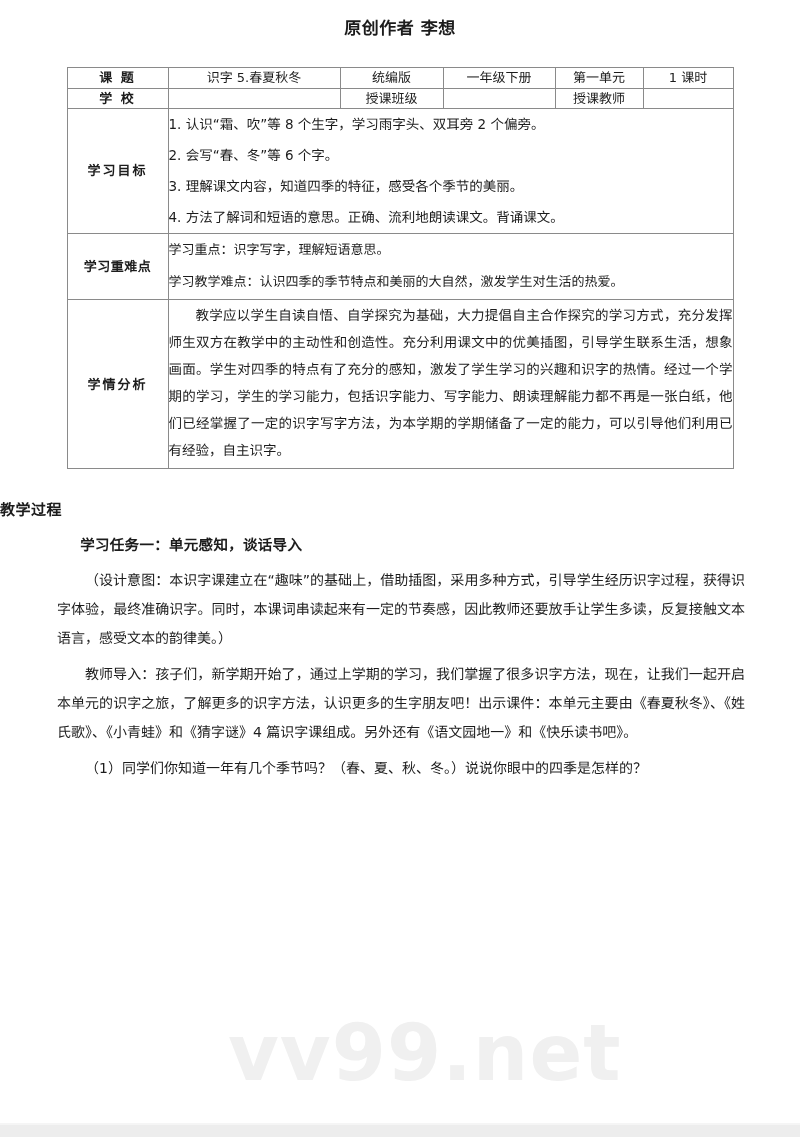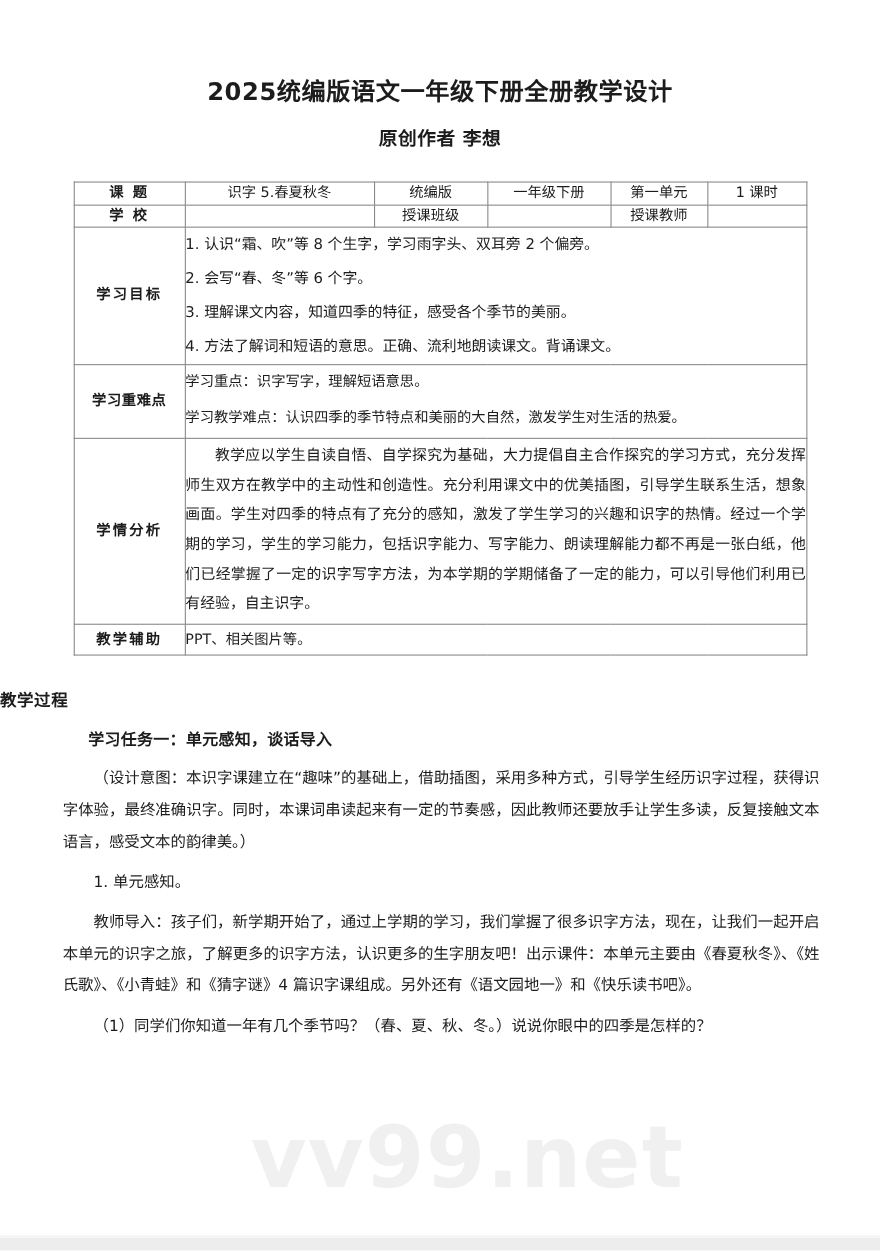--- a/index.html
+++ b/index.html
@@ -182,21 +182,20 @@
 </style>
 </head>
 <body>
 
 <div id="page">
 
   <div class="watermark">vv99.net</div>
 
   <div class="content">
 
-    <h1 class="doc-title">2025统编版语文一年级下册全册教学设计</h1>
     <div class="doc-subtitle">原创作者 李想</div>
 
     <table class="lesson-table">
       <colgroup>
         <col style="width:101px">
         <col style="width:172px">
         <col style="width:103px">
         <col style="width:112px">
         <col style="width:88px">
         <col style="width:90px">
@@ -233,35 +232,28 @@
             <div class="kv-line">学习重点：识字写字，理解短语意思。</div>
             <div class="kv-line">学习教学难点：认识四季的季节特点和美丽的大自然，激发学生对生活的热爱。</div>
           </td>
         </tr>
         <tr>
           <td class="lbl">学情分析</td>
           <td class="body-cell" colspan="5">
             <div class="analysis-p">教学应以学生自读自悟、自学探究为基础，大力提倡自主合作探究的学习方式，充分发挥师生双方在教学中的主动性和创造性。充分利用课文中的优美插图，引导学生联系生活，想象画面。学生对四季的特点有了充分的感知，激发了学生学习的兴趣和识字的热情。经过一个学期的学习，学生的学习能力，包括识字能力、写字能力、朗读理解能力都不再是一张白纸，他们已经掌握了一定的识字写字方法，为本学期的学期储备了一定的能力，可以引导他们利用已有经验，自主识字。</div>
           </td>
         </tr>
-        <tr>
-          <td class="lbl">教学辅助</td>
-          <td class="body-cell" colspan="5">
-            <div class="aux-line">PPT、相关图片等。</div>
-          </td>
-        </tr>
       </tbody>
     </table>
 
     <div class="process-title">教学过程</div>
 
     <div class="body-wrap">
       <div class="task-heading">学习任务一：单元感知，谈话导入</div>
       <p class="para">（设计意图：本识字课建立在“趣味”的基础上，借助插图，采用多种方式，引导学生经历识字过程，获得识字体验，最终准确识字。同时，本课词串读起来有一定的节奏感，因此教师还要放手让学生多读，反复接触文本语言，感受文本的韵律美。）</p>
-      <p class="para">1. 单元感知。</p>
       <p class="para">教师导入：孩子们，新学期开始了，通过上学期的学习，我们掌握了很多识字方法，现在，让我们一起开启本单元的识字之旅，了解更多的识字方法，认识更多的生字朋友吧！出示课件：本单元主要由《春夏秋冬》、《姓氏歌》、《小青蛙》和《猜字谜》4 篇识字课组成。另外还有《语文园地一》和《快乐读书吧》。</p>
       <p class="para sub">（1）同学们你知道一年有几个季节吗？（春、夏、秋、冬。）说说你眼中的四季是怎样的？</p>
     </div>
 
   </div>
 
   <div class="page-bottom-band"></div>
 </div>
 
 </body></html>

